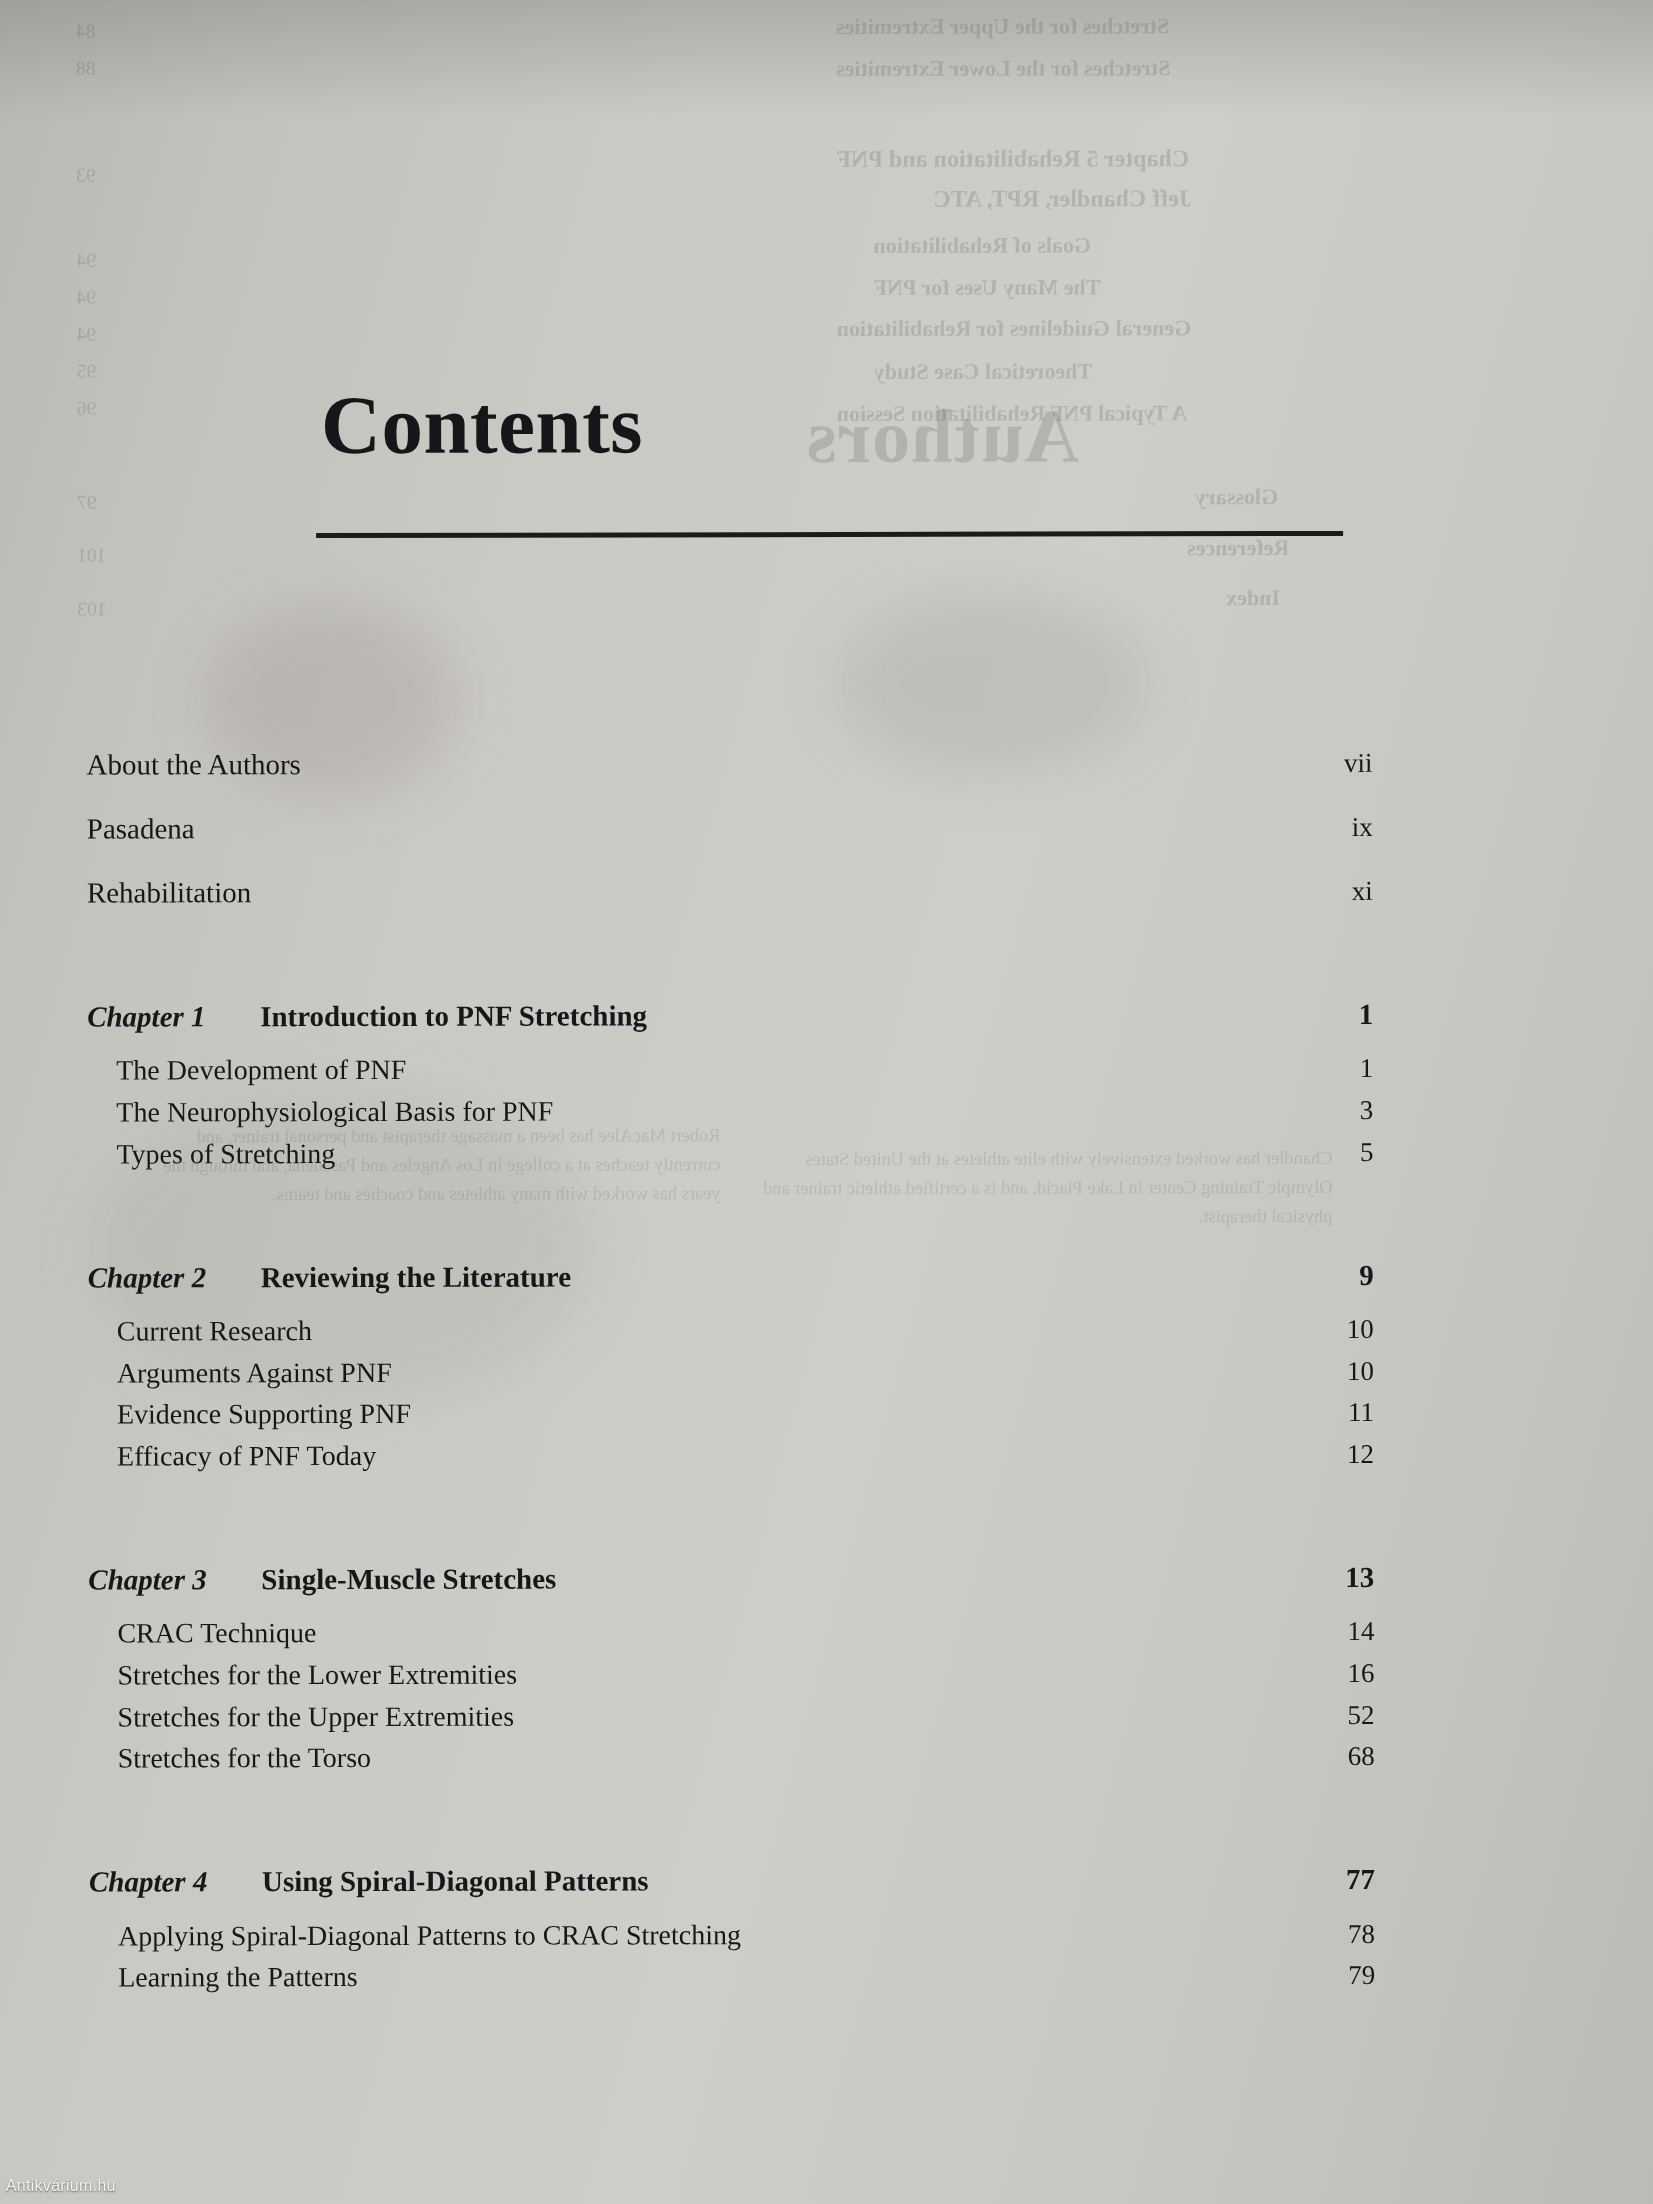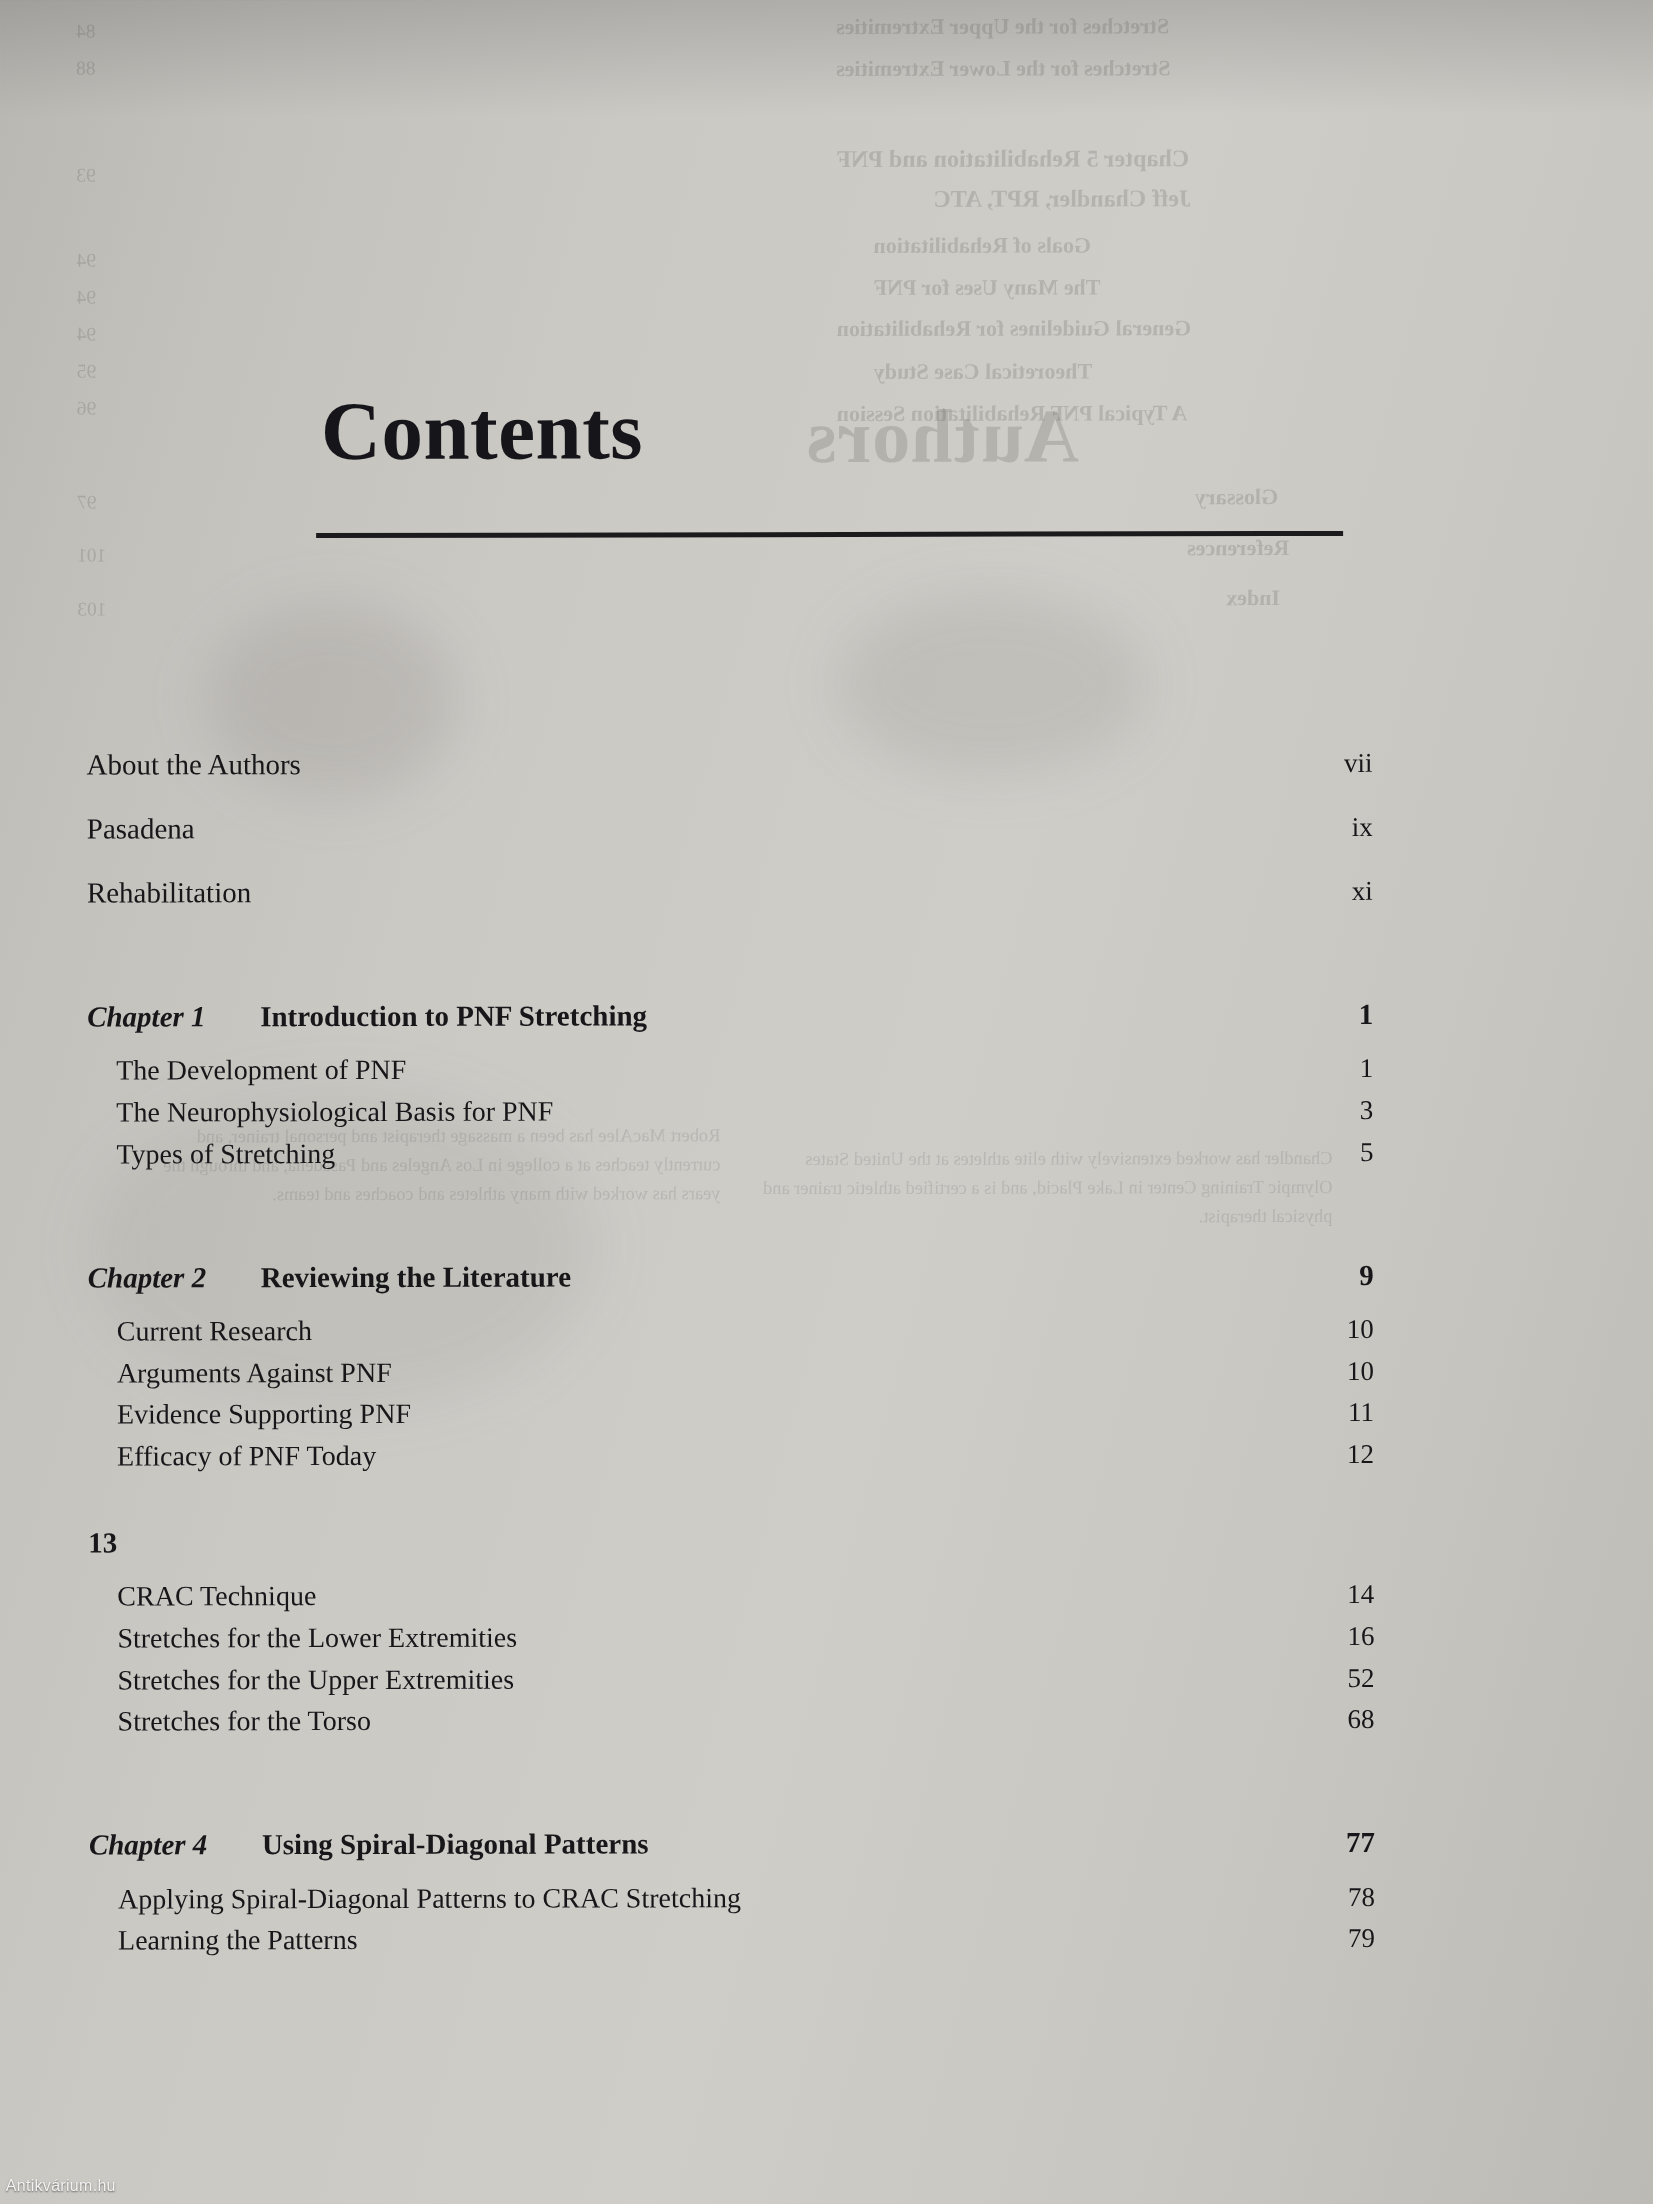--- a/index.html
+++ b/index.html
@@ -85,21 +85,20 @@
   }
   .title {
     position: absolute;
     left: 320px;
     top: 383px;
     font-size: 83px;
     font-weight: bold;
     color: #16161a;
     letter-spacing: 0.5px;
     line-height: 1;
-    margin-top: 6px;
   }
   .title-rule {
     position: absolute;
     left: 315px;
     top: 532px;
     width: 1027px;
     height: 4.9px;
     background: #1b1b1e;
   }
   .toc {
@@ -265,20 +264,24 @@
         <div class="row sub-row">
           <span>Evidence Supporting PNF</span>
           <span class="pg">11</span>
         </div>
         <div class="row sub-row">
           <span>Efficacy of PNF Today</span>
           <span class="pg">12</span>
         </div>
 
         <div class="row chapter-row">
+          <span class="left">
+            <span class="ch-label">Chapter 3</span>
+            <span class="ch-title">Single-Muscle Stretches</span>
+          </span>
           <span class="pg">13</span>
         </div>
         <div class="row sub-row">
           <span>CRAC Technique</span>
           <span class="pg">14</span>
         </div>
         <div class="row sub-row">
           <span>Stretches for the Lower Extremities</span>
           <span class="pg">16</span>
         </div>

